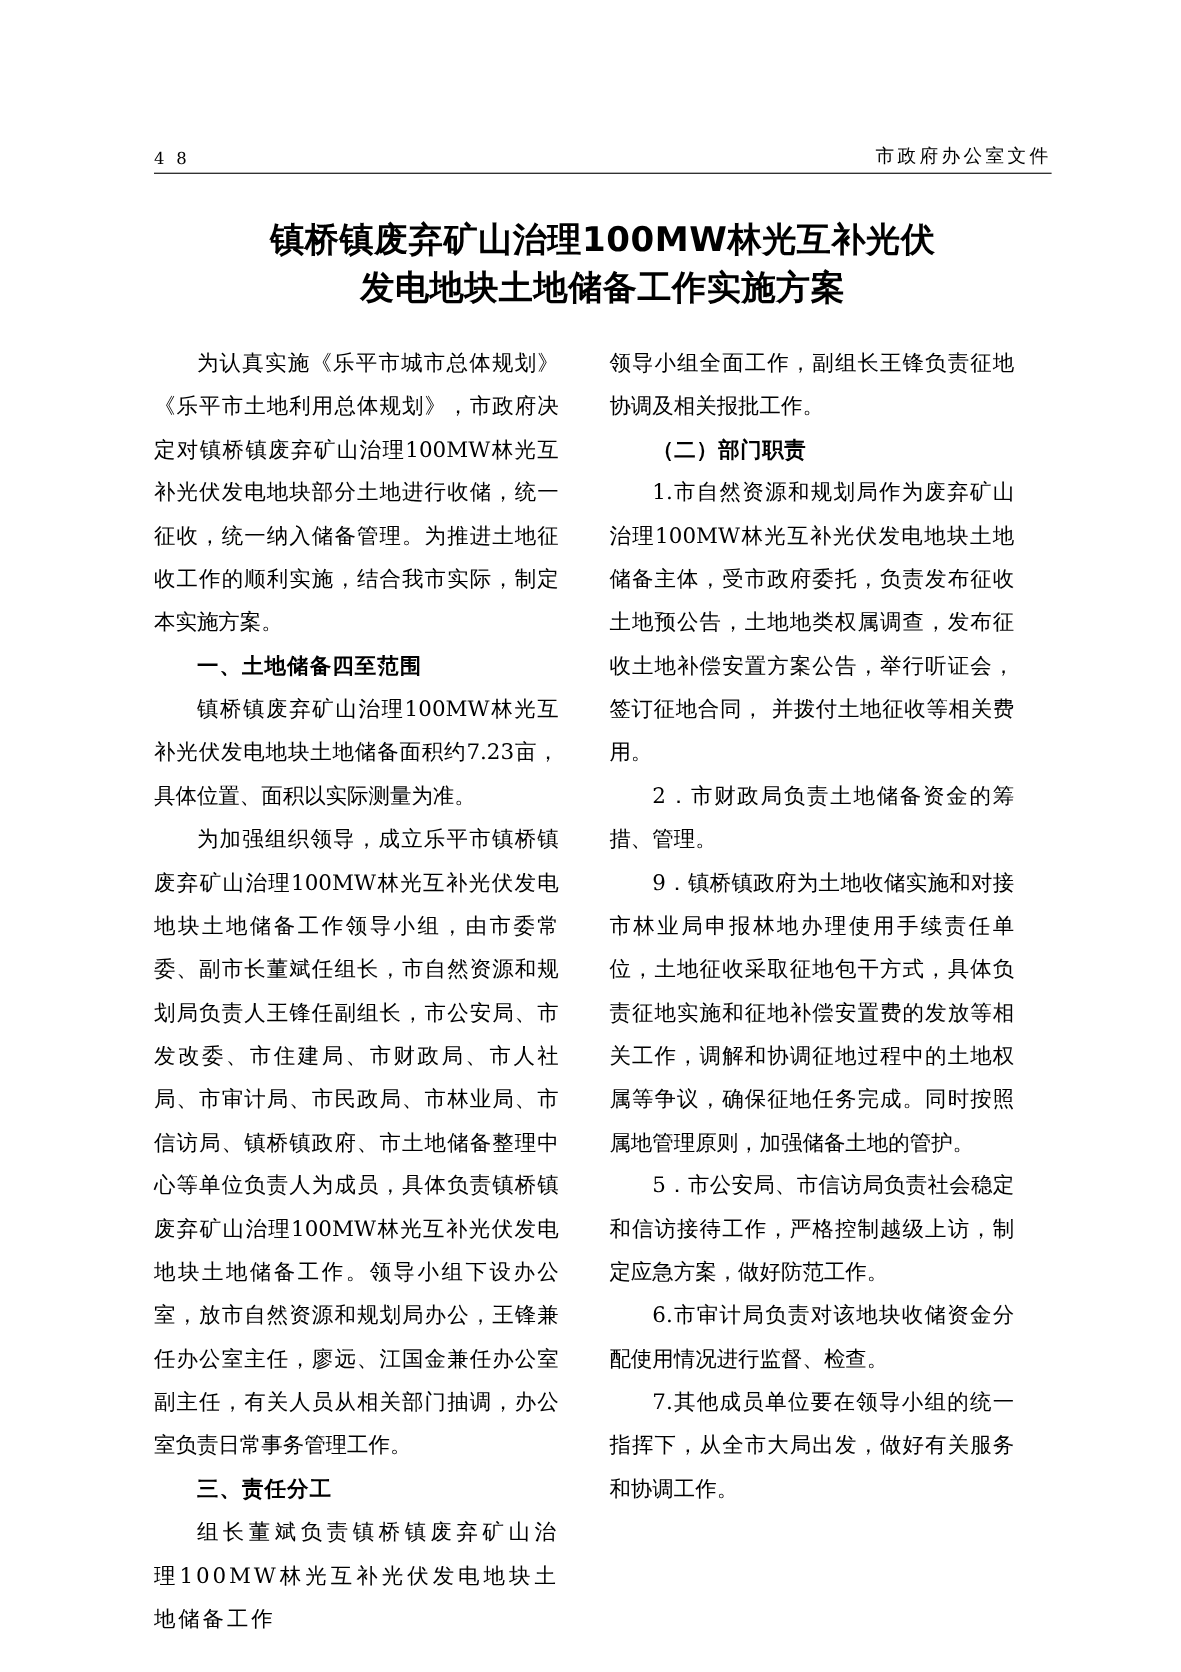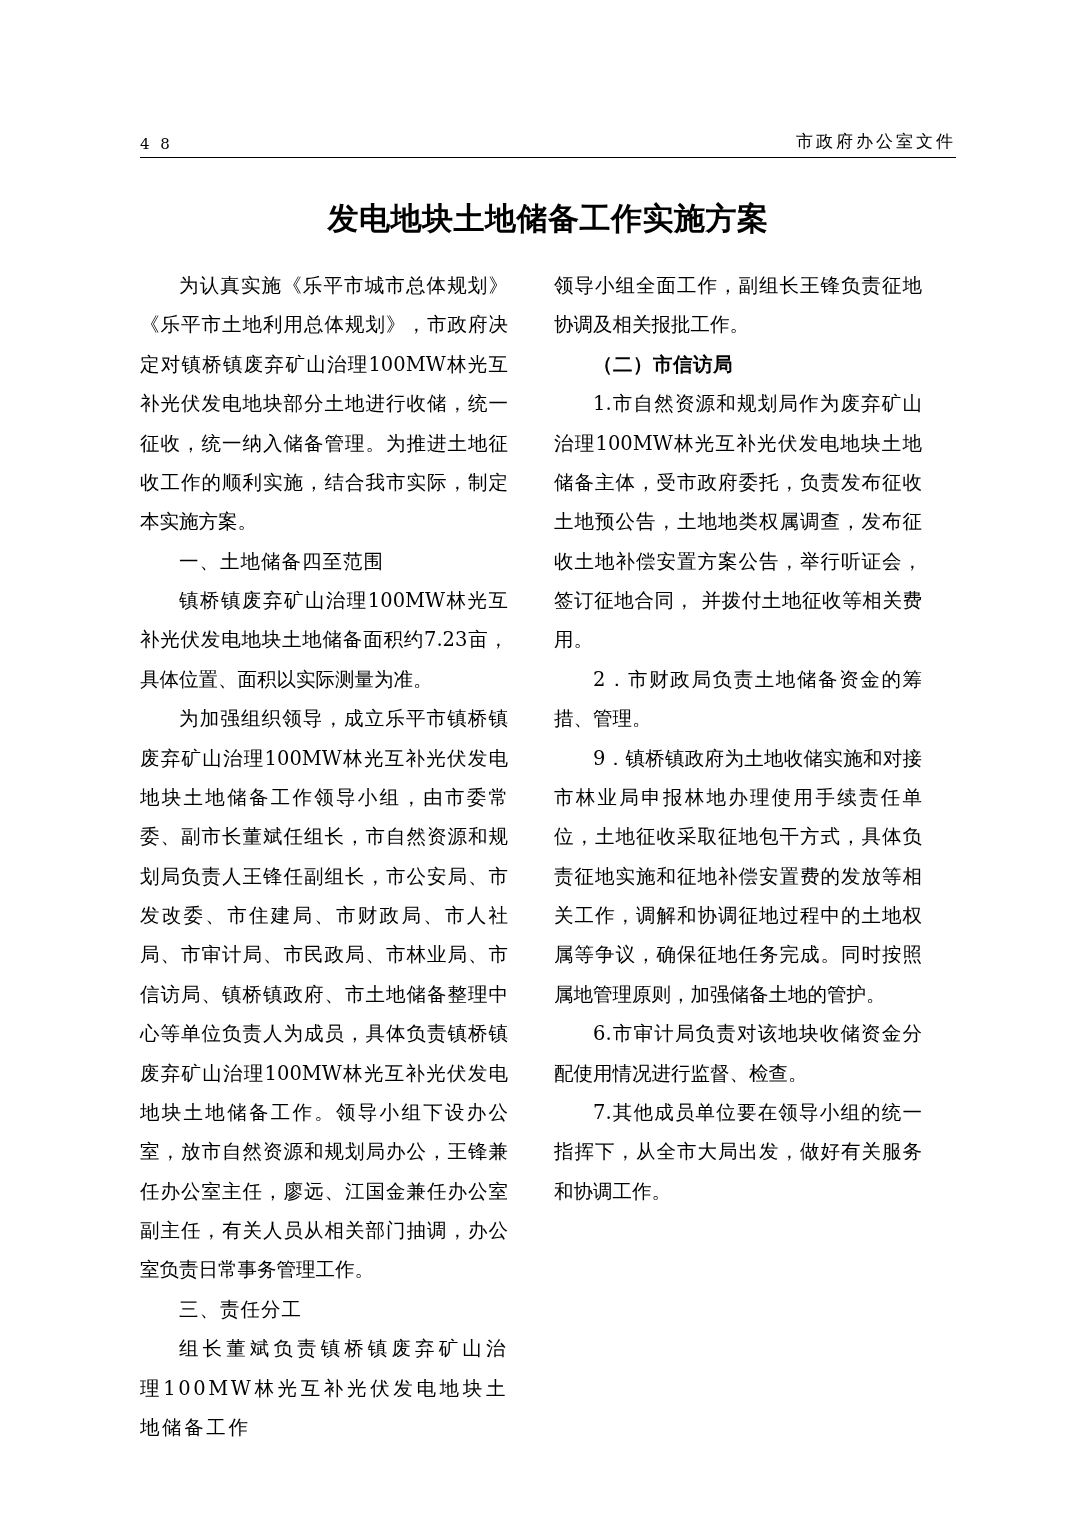--- a/index.html
+++ b/index.html
@@ -64,21 +64,21 @@
   }
   p {
     margin: 0;
   }
   .indent {
     text-indent: 2em;
   }
   .heading {
     text-indent: 2em;
     font-family: "DejaVu Sans", "Liberation Sans", sans-serif;
-    font-weight: normal;
+    font-weight: bold;
     letter-spacing: 1px;
   }
   .subheading {
     text-indent: 2em;
     font-family: "DejaVu Sans", "Liberation Sans", sans-serif;
     font-weight: bold;
     letter-spacing: 0.5px;
   }
   .spaced {
     text-indent: 2em;
@@ -89,38 +89,40 @@
 <body>
 
 <div class="page">
 
   <div class="header-row">
     <div class="page-number">4 8</div>
     <div class="header-title">市政府办公室文件</div>
   </div>
 
   <div class="doc-title">
+    <div>镇桥镇废弃矿山治理100MW林光互补光伏</div>
     <div>发电地块土地储备工作实施方案</div>
   </div>
 
   <div class="columns">
 
     <div class="col">
       <p class="indent">为认真实施《乐平市城市总体规划》《乐平市土地利用总体规划》，市政府决定对镇桥镇废弃矿山治理100MW林光互补光伏发电地块部分土地进行收储，统一征收，统一纳入储备管理。为推进土地征收工作的顺利实施，结合我市实际，制定本实施方案。</p>
       <p class="heading">一、土地储备四至范围</p>
       <p class="indent">镇桥镇废弃矿山治理100MW林光互补光伏发电地块土地储备面积约7.23亩，具体位置、面积以实际测量为准。</p>
       <p class="indent">为加强组织领导，成立乐平市镇桥镇废弃矿山治理100MW林光互补光伏发电地块土地储备工作领导小组，由市委常委、副市长董斌任组长，市自然资源和规划局负责人王锋任副组长，市公安局、市发改委、市住建局、市财政局、市人社局、市审计局、市民政局、市林业局、市信访局、镇桥镇政府、市土地储备整理中心等单位负责人为成员，具体负责镇桥镇废弃矿山治理100MW林光互补光伏发电地块土地储备工作。领导小组下设办公室，放市自然资源和规划局办公，王锋兼任办公室主任，廖远、江国金兼任办公室副主任，有关人员从相关部门抽调，办公室负责日常事务管理工作。</p>
       <p class="heading">三、责任分工</p>
       <p class="spaced">组长董斌负责镇桥镇废弃矿山治理100MW林光互补光伏发电地块土地储备工作</p>
     </div>
 
     <div class="col">
       <p>领导小组全面工作，副组长王锋负责征地协调及相关报批工作。</p>
-      <p class="subheading">（二）市信访局</p>
+      <p class="subheading">（二）部门职责</p>
       <p class="indent">1.市自然资源和规划局作为废弃矿山治理100MW林光互补光伏发电地块土地储备主体，受市政府委托，负责发布征收土地预公告，土地地类权属调查，发布征收土地补偿安置方案公告，举行听证会，签订征地合同， 并拨付土地征收等相关费用。</p>
       <p class="indent">2．市财政局负责土地储备资金的筹措、管理。</p>
       <p class="indent">9．镇桥镇政府为土地收储实施和对接市林业局申报林地办理使用手续责任单位，土地征收采取征地包干方式，具体负责征地实施和征地补偿安置费的发放等相关工作，调解和协调征地过程中的土地权属等争议，确保征地任务完成。同时按照属地管理原则，加强储备土地的管护。</p>
+      <p class="indent">5．市公安局、市信访局负责社会稳定和信访接待工作，严格控制越级上访，制定应急方案，做好防范工作。</p>
       <p class="indent">6.市审计局负责对该地块收储资金分配使用情况进行监督、检查。</p>
       <p class="indent">7.其他成员单位要在领导小组的统一指挥下，从全市大局出发，做好有关服务和协调工作。</p>
     </div>
 
   </div>
 </div>
 
 </body></html>

